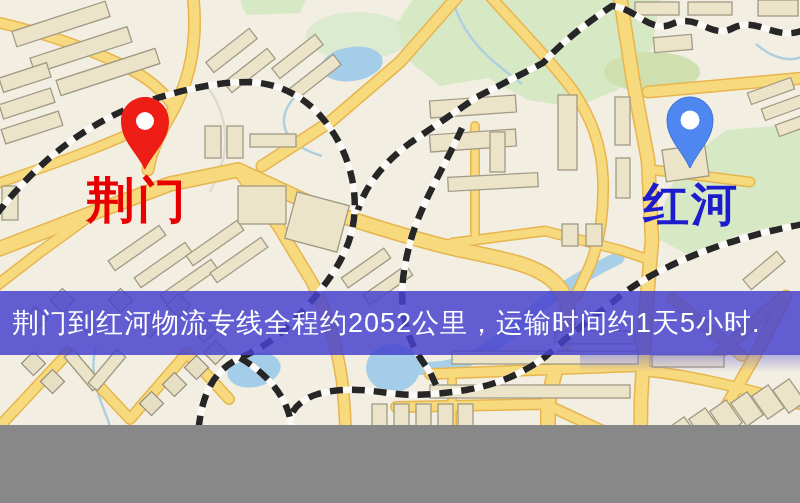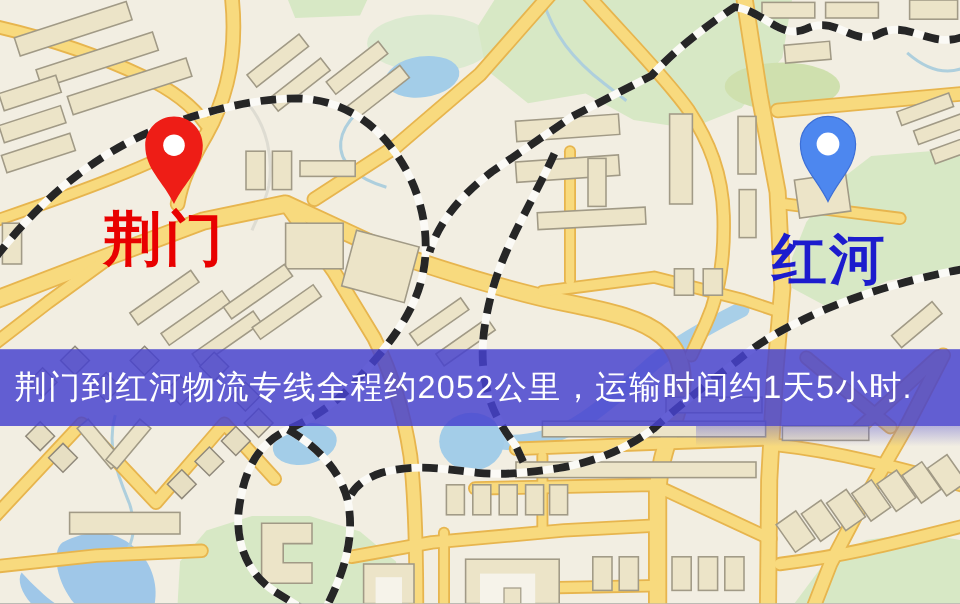--- a/index.html
+++ b/index.html
@@ -1,26 +1,26 @@
 <!DOCTYPE html>
 <html><head>
 <meta charset="utf-8">
 <style>
   html,body{margin:0;padding:0;background:#888;}
   .stage{
-    position:relative;width:800px;height:503px;overflow:hidden;
+    position:relative;width:800px;height:425px;overflow:hidden;
     font-family:"Liberation Sans",sans-serif;background:#f2eee2;text-align:center;
   }
   .stage svg.map{position:absolute;left:0;top:0;}
   .city-label{
     position:absolute;line-height:1;font-weight:700;white-space:nowrap;
     letter-spacing:2px;z-index:3;
   }
   .origin-label{left:86px;top:176px;font-size:49px;}
-  .dest-label{left:643px;top:193px;font-size:46px;}
+  .dest-label{left:643px;top:181px;font-size:46px;}
   .pin{position:absolute;z-index:3;}
   .pin-red{left:119px;top:96px;}
   .pin-blue{left:665px;top:96px;}
   .banner{
     position:absolute;left:0;top:291px;width:800px;height:64px;z-index:5;
     background:rgba(70,66,206,0.84);
     display:flex;align-items:center;box-sizing:border-box;padding-left:12px;
     color:#fff;font-size:27px;letter-spacing:1px;white-space:nowrap;
   }
   .banner-fade{

